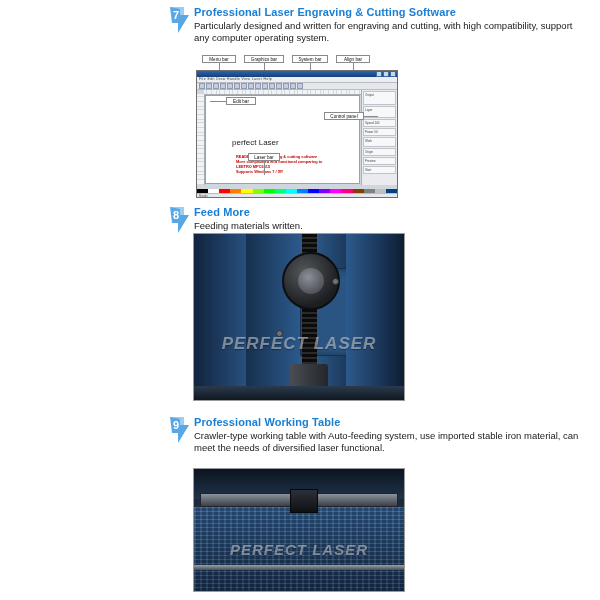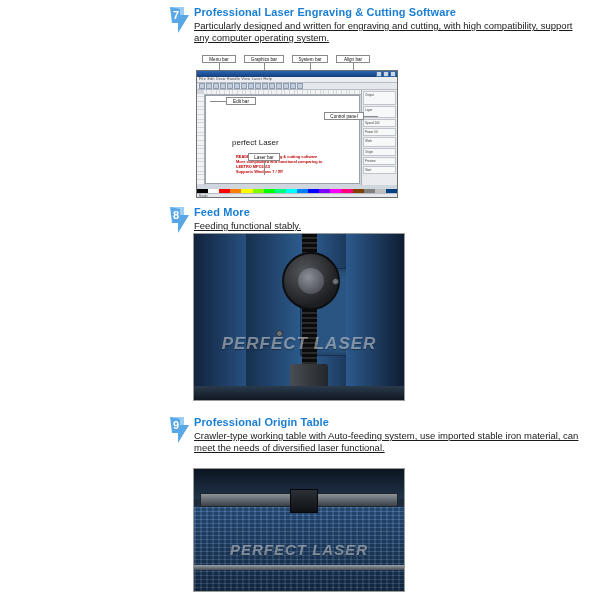--- a/index.html
+++ b/index.html
@@ -52,21 +52,20 @@
     font-weight: bold;
     line-height: 13px;
     margin: 0 0 1px 0;
     letter-spacing: 0.1px;
   }
   .sec-desc {
     color: #1a1a1a;
     font-size: 9.5px;
     line-height: 12px;
     margin: 0;
-    text-decoration: underline;
   }
 
   
   .sw-wrap {
     position: absolute;
     left: 196px;
     top: 55px;
     width: 202px;
     height: 143px;
   }
@@ -401,21 +400,21 @@
     <div class="sec-head">
       <div class="numbox">
         <svg width="22" height="30" viewBox="0 0 22 30">
           <path d="M2 2 L16 2 L16 10 L21 10 L10 28 L10 18 L4 18 Z" fill="#5aa7e6"></path>
           <path d="M2 2 L16 2 L16 10 L12 10 L12 4 Z" fill="#9ccdf3"></path>
           <text x="5" y="14" font-family="Liberation Sans, sans-serif" font-size="11" font-weight="bold" fill="#ffffff">8</text>
         </svg>
       </div>
       <div class="headtext">
         <p class="sec-title">Feed More</p>
-        <p class="sec-desc">Feeding functional stably.</p>
+        <p class="sec-desc">Feeding materials written.</p>
       </div>
     </div>
   </div>
 
   <div class="photo" id="photo-feed-motor">
     <div class="fm-wall-left"></div>
     <div class="fm-mid">
       <div class="fm-panel" style="left:54px;"></div>
       <div class="fm-belt"></div>
       <div class="fm-pulley">
@@ -433,21 +432,21 @@
   <div class="section" style="top:416px;">
     <div class="sec-head">
       <div class="numbox">
         <svg width="22" height="30" viewBox="0 0 22 30">
           <path d="M2 2 L16 2 L16 10 L21 10 L10 28 L10 18 L4 18 Z" fill="#5aa7e6"></path>
           <path d="M2 2 L16 2 L16 10 L12 10 L12 4 Z" fill="#9ccdf3"></path>
           <text x="5" y="14" font-family="Liberation Sans, sans-serif" font-size="11" font-weight="bold" fill="#ffffff">9</text>
         </svg>
       </div>
       <div class="headtext">
-        <p class="sec-title">Professional Origin Table</p>
+        <p class="sec-title">Professional Working Table</p>
         <p class="sec-desc">Crawler-type working table with Auto-feeding system, use imported stable iron material, can meet the needs of diversified laser functional.</p>
       </div>
     </div>
   </div>
 
   <div class="photo" id="photo-working-table">
     <div class="wt-top"></div>
     <div class="wt-bed"></div>
     <div class="wt-slats"></div>
     <div class="wt-gantry"></div>

